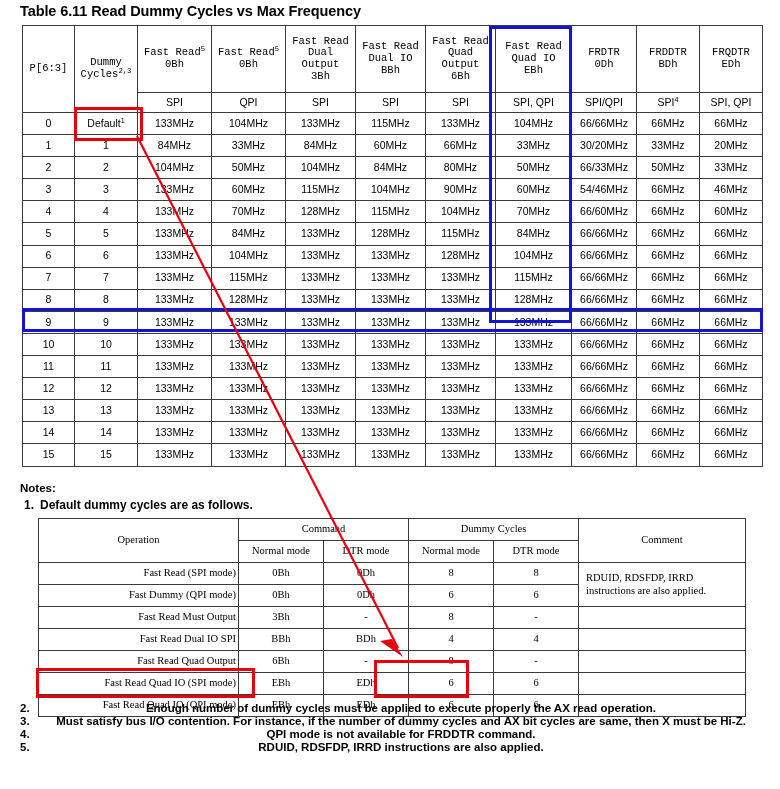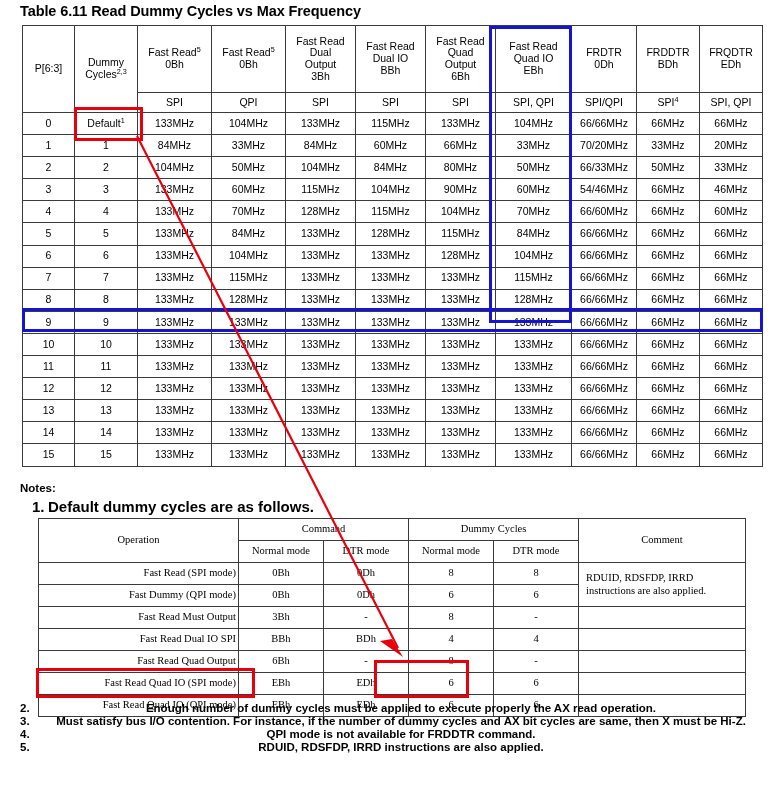--- a/index.html
+++ b/index.html
@@ -47,35 +47,35 @@
   }
   table.grid td, table.grid th {
     border: 1px solid #3a3a3a;
     text-align: center;
     vertical-align: middle;
     padding: 0;
     font-weight: normal;
     line-height: 1.12;
     color: #000;
   }
-  .hdr-main td { height: 66px; font-size: 10.5px; }
+  .hdr-main td { height: 66px; font-size: 10.5px; font-family: Liberation Mono, monospace; }
   .hdr-mode td { height: 19px; font-size: 10.5px; margin-top: 17px; }
   .drow td { height: 21.1px; font-size: 10.5px; }
   sup { font-size: 7.2px; vertical-align: super; line-height: 0; }
 
   
   .notes-head {
     position: absolute;
     left: 20px; top: 482px;
     font-size: 11.5px; font-weight: bold;
   }
   .note1 {
     position: absolute;
-    left: 32px; top: 498px;
-    font-size: 15px; font-weight: bold;
+    left: 24px; top: 498px;
+    font-size: 12px; font-weight: bold;
   }
   .note1 .num { display: inline-block; width: 16px; }
 
   
   #sub-table-wrap {
     position: absolute;
     left: 38px;
     top: 518px;
     width: 707px;
   }
@@ -184,21 +184,21 @@
           </tr>
           <tr class="drow">
             <td>1</td>
             <td>1</td>
             <td>84MHz</td>
             <td>33MHz</td>
             <td>84MHz</td>
             <td>60MHz</td>
             <td>66MHz</td>
             <td>33MHz</td>
-            <td>70/20MHz</td>
+            <td>30/20MHz</td>
             <td>33MHz</td>
             <td>20MHz</td>
           </tr>
           <tr class="drow">
             <td>2</td>
             <td>2</td>
             <td>104MHz</td>
             <td>50MHz</td>
             <td>104MHz</td>
             <td>84MHz</td>

